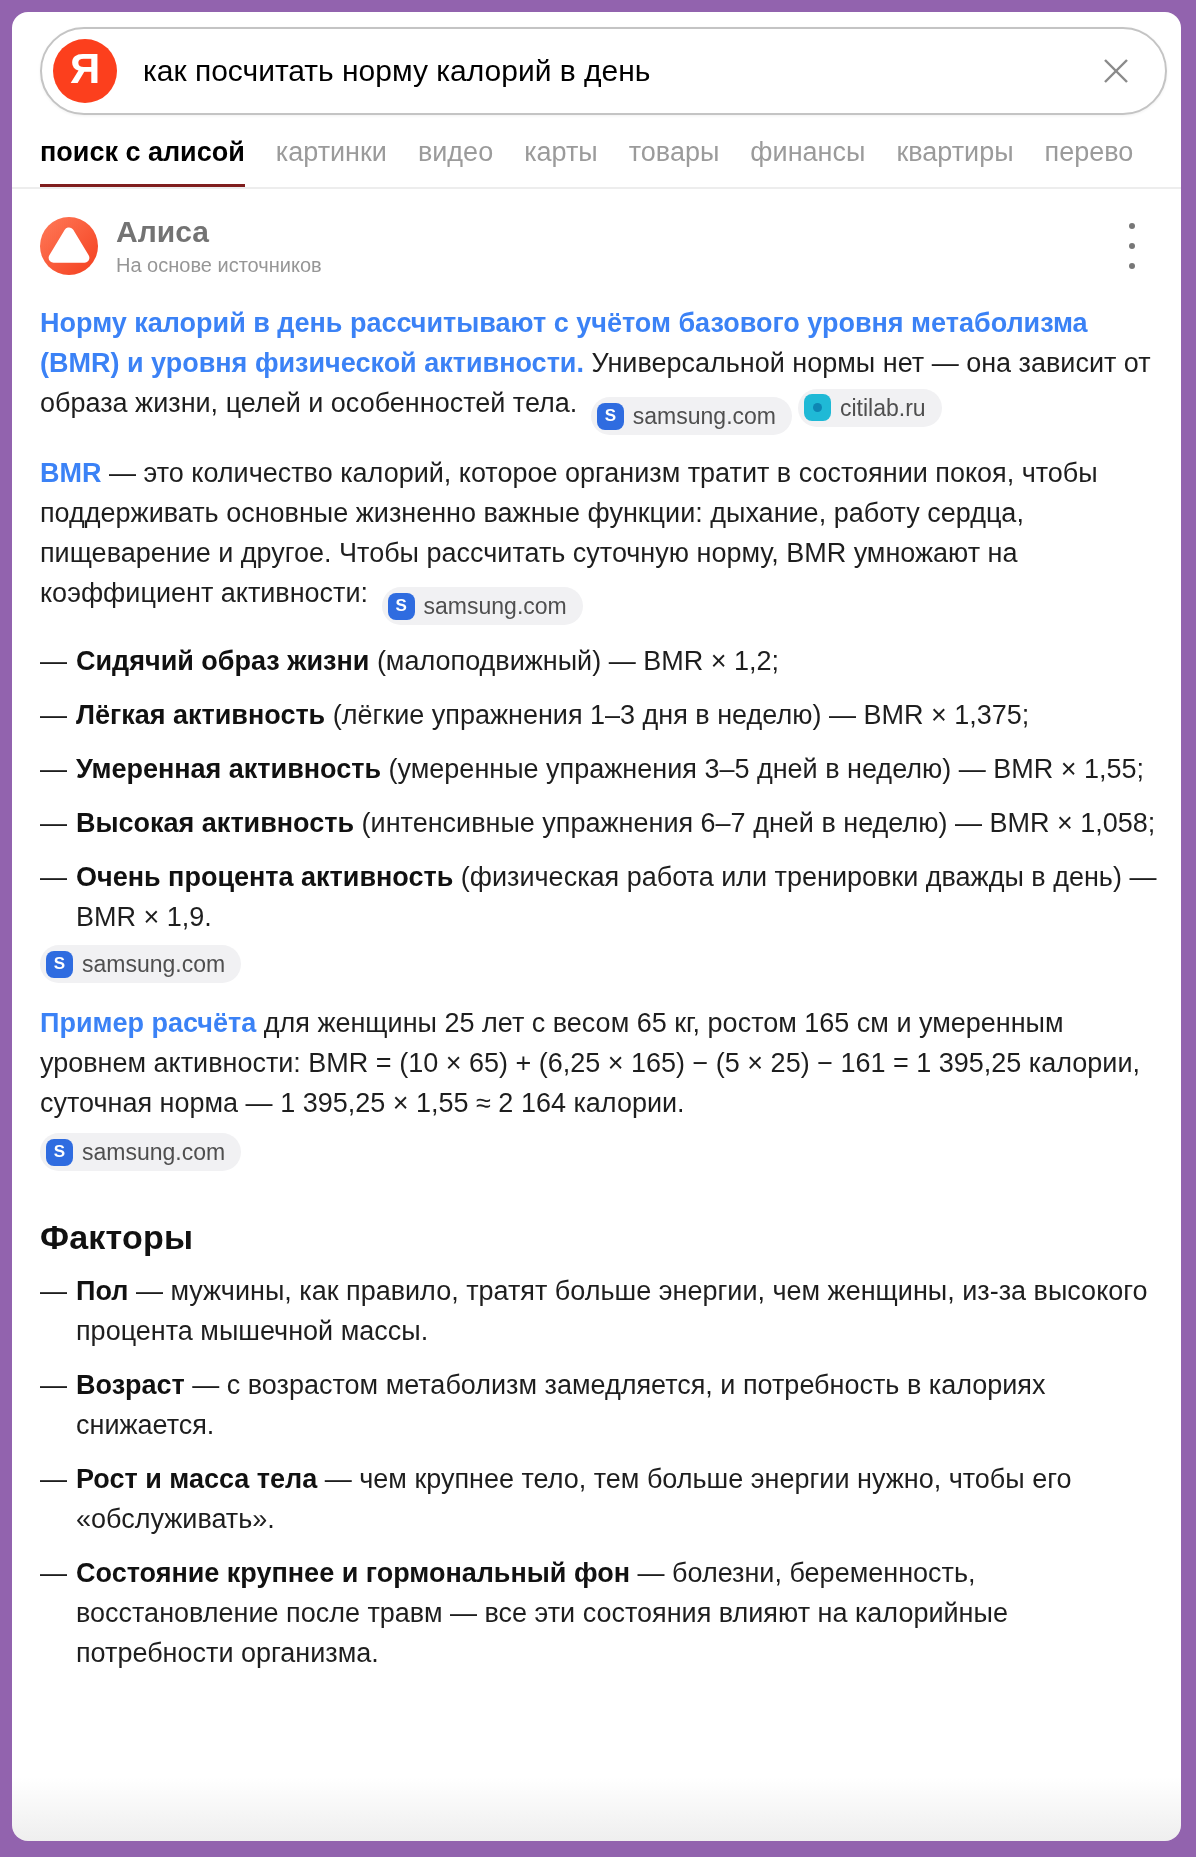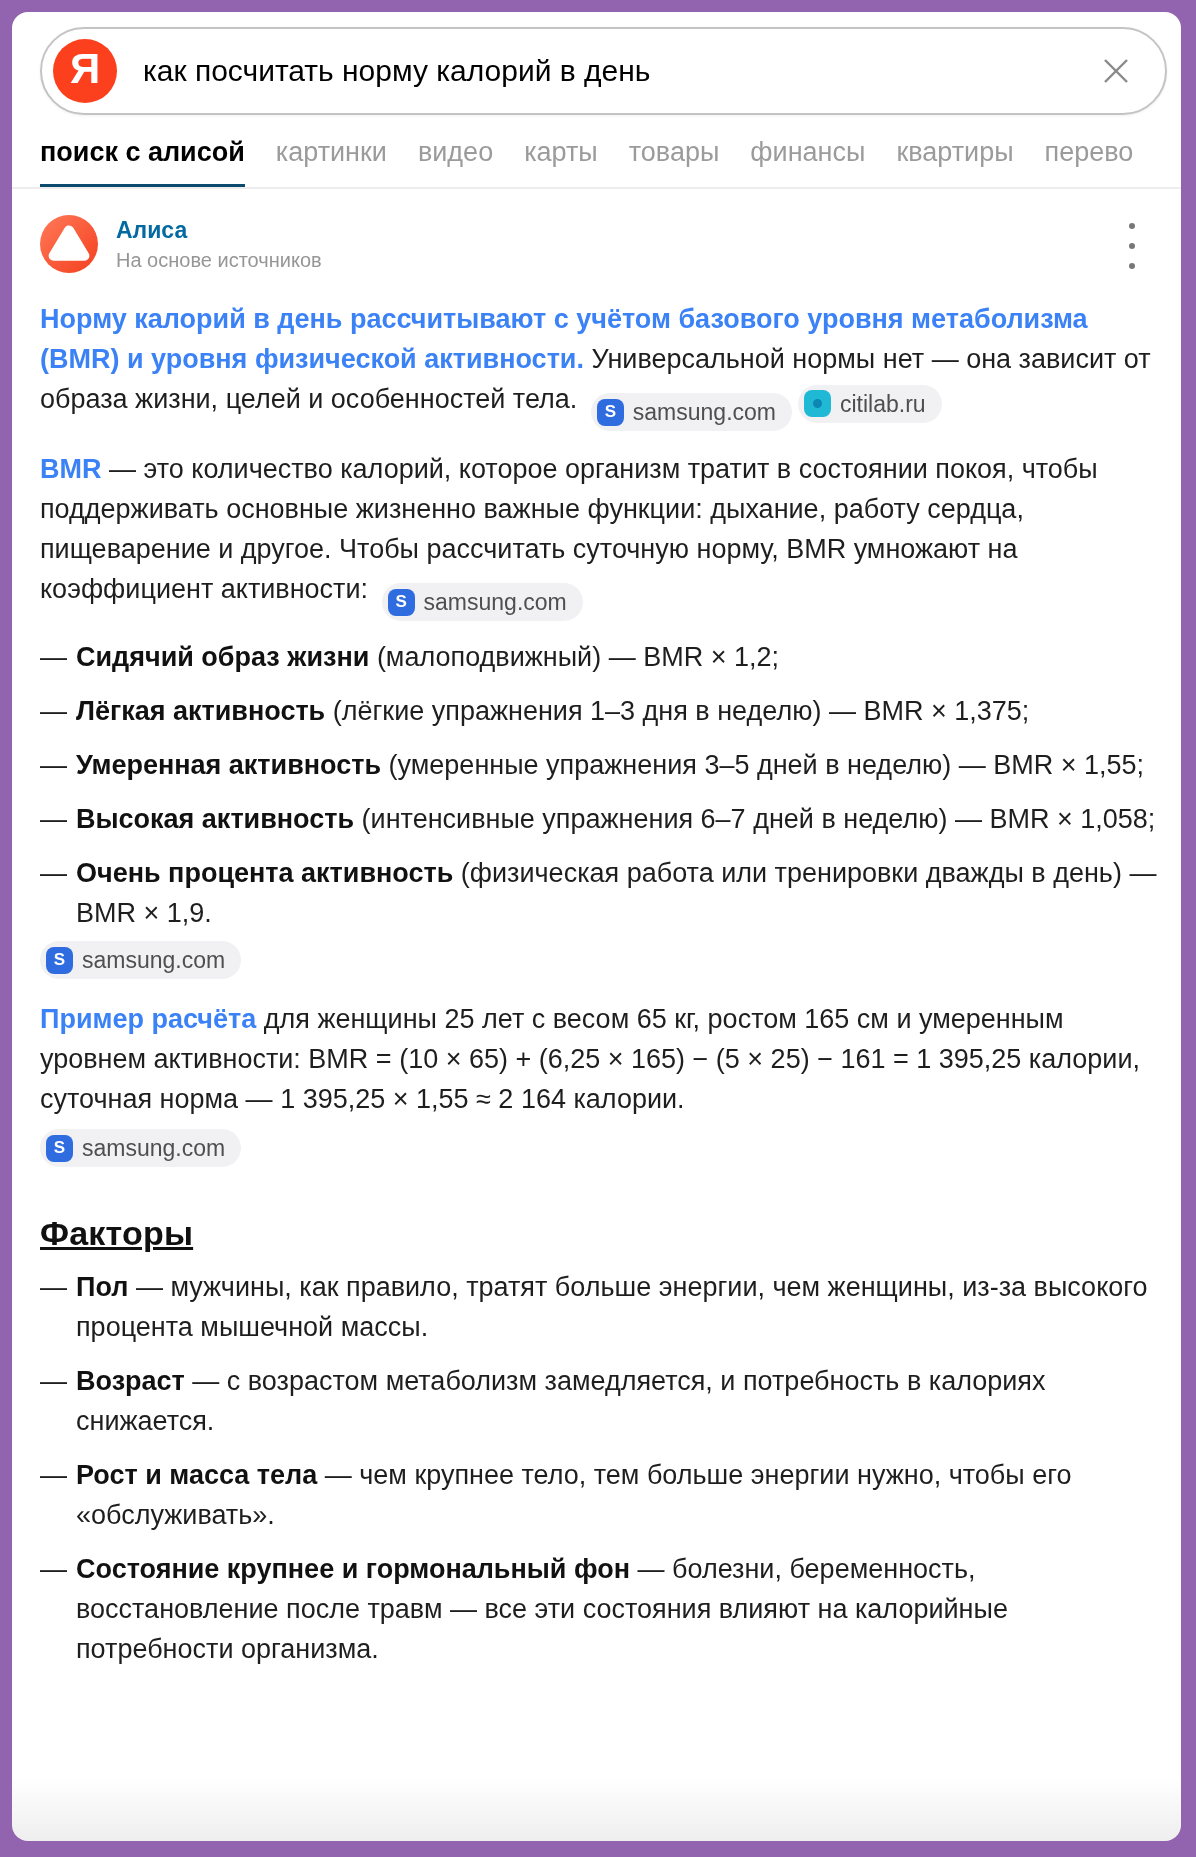--- a/index.html
+++ b/index.html
@@ -30,36 +30,36 @@
   .clear-btn { width:38px; height:38px; flex:0 0 38px; cursor:pointer; }
   .clear-btn svg { width:100%; height:100%; stroke:#8a8a8a; stroke-width:2.4; }
   
   .tabs {
     margin-top:22px; padding-left:28px;
     display:flex; gap:31px; white-space:nowrap;
     border-bottom:2px solid #ededed;
     font-size:27px; color:#9b9b9b; overflow:hidden;
   }
   .tab { padding-bottom:16px; margin-bottom:-2px; flex:0 0 auto; cursor:pointer; }
-  .tab.active { color:#000; font-weight:700; border-bottom:5px solid #0c4a6e; }
+  .tab.active { color:#000; font-weight:700; border-bottom:5px solid #7f1d1d; }
   
   .content { padding:0 22px 0 28px; color:#1e1e1e; }
   .alice-header { margin-top:26px; display:flex; align-items:center; position:relative; }
   .alice-avatar { width:58px; height:58px; flex:0 0 58px; }
   .alice-meta { margin-left:18px; }
-  .alice-name { font-size:23px; font-weight:700; color:#0369a1; }
+  .alice-name { font-size:30px; font-weight:700; color:#737373; }
   .alice-sub { font-size:20px; color:#969696; margin-top:5px;text-align:right; }
   .kebab { position:absolute; right:14px; top:8px; width:26px; height:46px;
     display:flex; flex-direction:column; align-items:center; justify-content:space-between; cursor:pointer; }
   .kebab i { width:6px; height:6px; border-radius:50%; background:#777; }
   p.body, .li-text { font-size:27px; line-height:40px; }
   .intro { margin-top:26px; }
   .intro b, .bmr b, .example b { font-weight:700; color:#3b82f6; }
   h2 { font-size:34px; color:#111; margin-top:44px; line-height:40px; letter-spacing:0.2px; }
-  h2.factors { margin-top:46px;text-decoration:underline; }
+  h2.factors { margin-top:46px; }
   .bmr { margin-top:18px; }
   .example { margin-top:20px; }
   
   .badge {
     display:inline-flex; align-items:center; gap:9px;
     background:#f1f1f3; border-radius:19px; height:38px;
     padding:0 16px 0 6px; vertical-align:-9px; margin-left:6px;
     cursor:pointer; white-space:nowrap;
   }
   .badge .fav {

